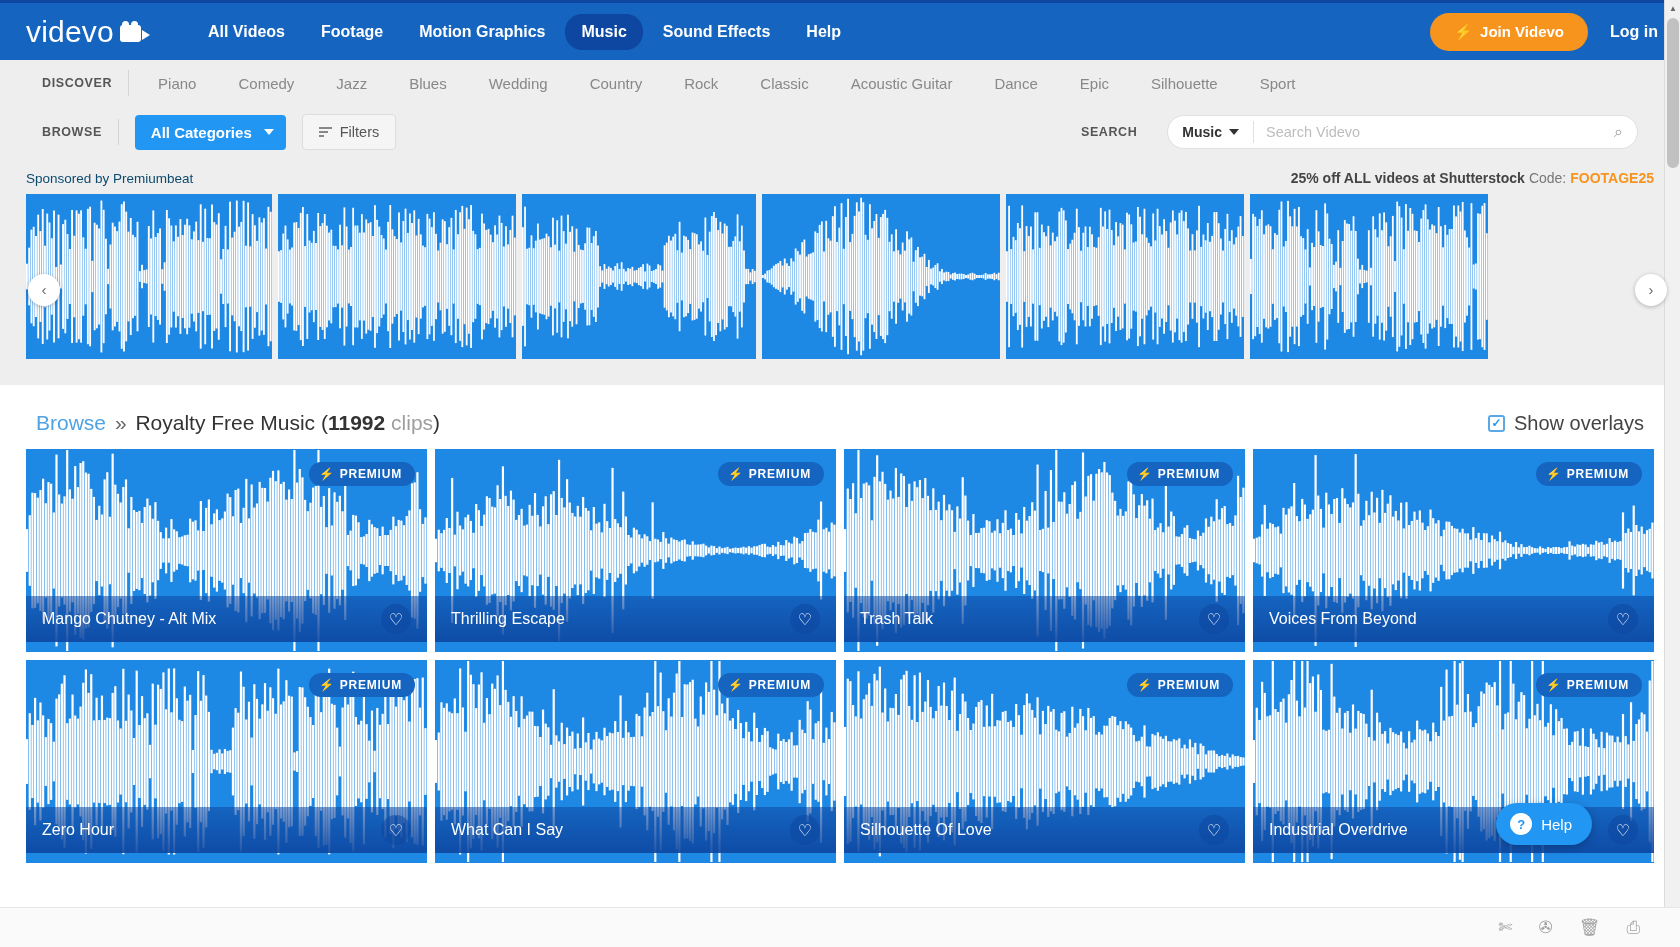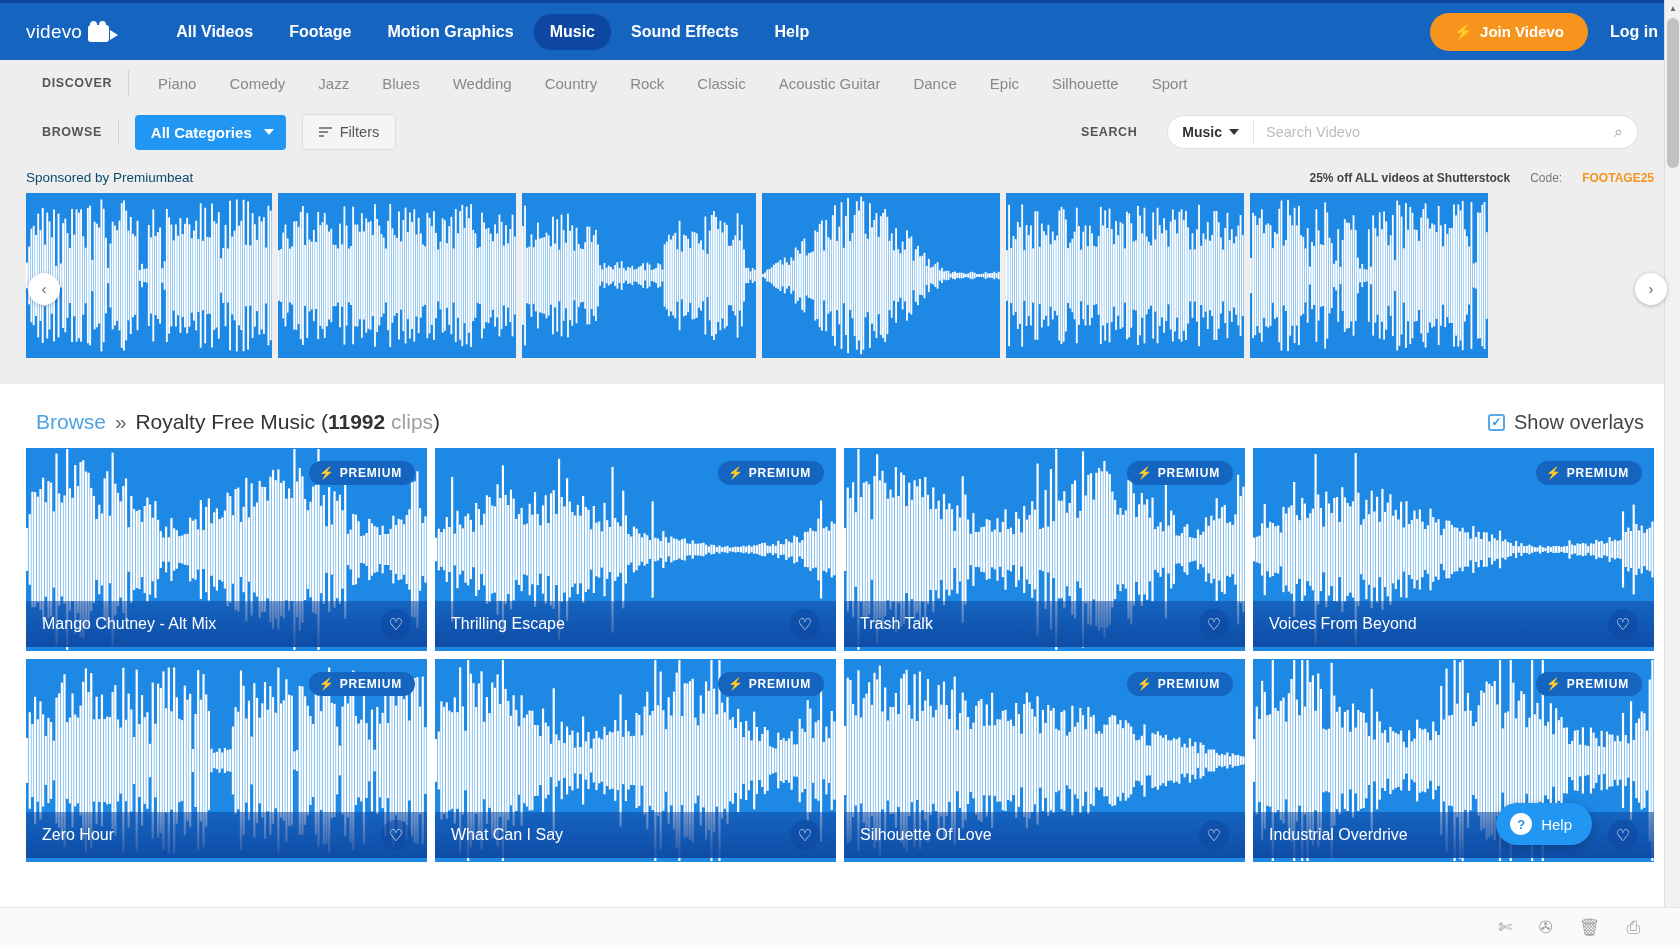--- a/index.html
+++ b/index.html
@@ -11,21 +11,21 @@
   }
   .page { position: relative; width: 1680px; height: 947px; overflow: hidden; background:#fff; }
 
   
   .topnav {
     position: relative; height: 60px; background: #1565c0;
     display: flex; align-items: center; padding: 0 22px 0 26px;
     border-top: 3px solid #0d47a1;
   }
   .logo { display: flex; align-items: center; gap: 6px; margin-right: 42px; }
-  .logo-text { color:#fff; font-size: 19px; letter-spacing: .2px; font-weight: 400; }
+  .logo-text { color:#fff; font-size: 30px; letter-spacing: .2px; font-weight: 400; }
   .logo-cam { position: relative; width: 30px; height: 21px; }
   .logo-cam .body { position:absolute; left:0; top:4px; width:21px; height:17px; background:#fff; border-radius:3px; }
   .logo-cam .lens { position:absolute; right:0; top:9px; width:0;height:0;
      border-top:5px solid transparent;border-bottom:5px solid transparent;border-left:8px solid #fff; }
   .logo-cam .e1, .logo-cam .e2 { position:absolute; top:0; width:7px;height:7px;border-radius:50%;background:#fff;}
   .logo-cam .e1{left:2px;} .logo-cam .e2{left:11px;}
 
   .navlinks { display:flex; align-items:center; gap: 4px; }
   .navlink {
     color:#fff; font-size:16px; font-weight:700; padding: 9px 16px; border-radius: 17px;
@@ -46,21 +46,21 @@
   .scrollbar { position:absolute; top:0; right:0; width:16px; height:947px; background:#f1f1f1; border-left:1px solid #dcdcdc; }
   .scroll-up, .scroll-down { position:absolute; left:0; width:16px; height:17px; background:#f1f1f1; display:flex;align-items:center;justify-content:center; font-size:8px; color:#666;}
   .scroll-up{top:0;} .scroll-down{bottom:0;}
   .scroll-thumb { position:absolute; top:18px; left:2px; width:12px; height:150px; background:#c1c1c1; border-radius:6px; }
 
   
   .greybar { background:#eeeeee; padding: 0 42px; }
   .discover-row { display:flex; align-items:center; height:46px; }
   .label-small { font-size:12.5px; font-weight:700; color:#555; letter-spacing:.6px; }
   .divider-v { width:1px; height:26px; background:#d5d5d5; margin:0 16px; }
-  .genres { display:flex; align-items:center; gap:7px; flex-wrap:nowrap; overflow:hidden; }
+  .genres { display:flex; align-items:center; gap:16px; flex-wrap:nowrap; overflow:hidden; }
   .genre { font-size:15px; color:#888; padding: 4px 13px; cursor:pointer; white-space:nowrap; }
 
   .browse-row { display:flex; align-items:center; height:52px; gap:0; }
   .allcat {
     background:#2196f3; color:#fff; font-size:15px; font-weight:700; border-radius:4px;
     padding: 9px 34px 9px 16px; position:relative; cursor:pointer; white-space:nowrap;
   }
   .allcat .caret { position:absolute; right:12px; top:50%; transform:translateY(-50%);
      border-left:5px solid transparent;border-right:5px solid transparent;border-top:6px solid #fff; }
   .filters-btn {
@@ -76,21 +76,21 @@
   .search-type { font-size:14px; color:#333; font-weight:700; padding: 0 14px; display:flex;align-items:center;gap:7px; cursor:pointer; white-space:nowrap;}
   .search-type .caret { border-left:5px solid transparent;border-right:5px solid transparent;border-top:6px solid #333; }
   .search-sep { width:1px; height:22px; background:#e0e0e0; }
   .search-input { border:0; outline:0; font-size:14.5px; color:#333; padding:0 12px; width:360px; height:34px; background:transparent; }
   .search-input::placeholder { color:#bdbdbd; }
   .search-icon { padding-right:14px; color:#9e9e9e; font-size:16px; cursor:pointer; display:flex; align-items:center;}
 
   
   .sponsor-row { display:flex; align-items:center; padding: 12px 26px 8px; background:#eeeeee; }
   .sponsor-text { font-size:13.5px; color:#0c4a6e; }
-  .promo { margin-left:auto; font-size:12px; color:#444; display:flex; gap:20px; align-items:center;}
+  .promo { margin-left:auto; font-size:14px; color:#444; display:flex; gap:4px; align-items:center;}
   .promo b { font-weight:700; }
   .promo .code-label { color:#777; }
   .promo .code { color:#f7941e; font-weight:700; }
 
   
   .carousel-wrap { position:relative; background:#eeeeee; padding: 0 26px 26px; }
   .carousel { display:flex; gap:6px; }
   .cslide { position:relative; height:165px; background:#1e88e5; overflow:hidden; }
   .arrow {
     position:absolute; top:50%; transform:translateY(-50%); width:32px;height:32px;border-radius:50%;
@@ -114,21 +114,21 @@
   
   .grid { padding: 0 26px; display:grid; grid-template-columns: repeat(4, 1fr); gap: 8px; }
   .card { position:relative; height:203px; background:#1e88e5; overflow:hidden; cursor:pointer; }
   .card .wave { position:absolute; inset:0; }
   .badge {
     position:absolute; top:13px; right:12px; background:#1565c0; color:#fff;
     font-size:12px; font-weight:700; letter-spacing:.8px; border-radius:14px;
     padding:5px 13px 5px 10px; display:flex; align-items:center; gap:5px; z-index:3;
   }
   .card-footer {
-    position:absolute; left:0; right:0; bottom:4px; height:46px;
+    position:absolute; left:0; right:0; bottom:10px; height:46px;
     background: linear-gradient(to top, rgba(13,71,161,.92), rgba(13,71,161,.55));
     display:flex; align-items:center; padding: 0 16px; z-index:3;
   }
   .card-title { color:#fff; font-size:16px; white-space:nowrap; overflow:hidden; text-overflow:ellipsis; }
   .heart {
     margin-left:auto; width:30px;height:30px;border-radius:50%;
     background:rgba(13,71,161,.55); display:flex;align-items:center;justify-content:center;
     color:#fff; font-size:16px; cursor:pointer; flex:none;
   }
 

